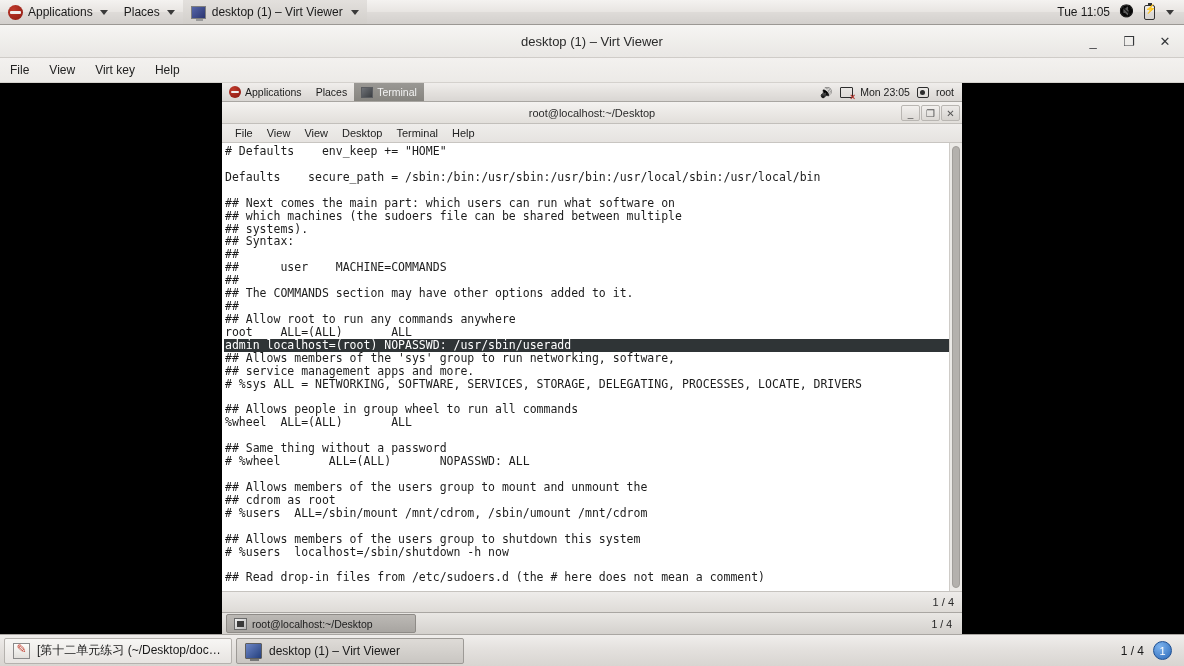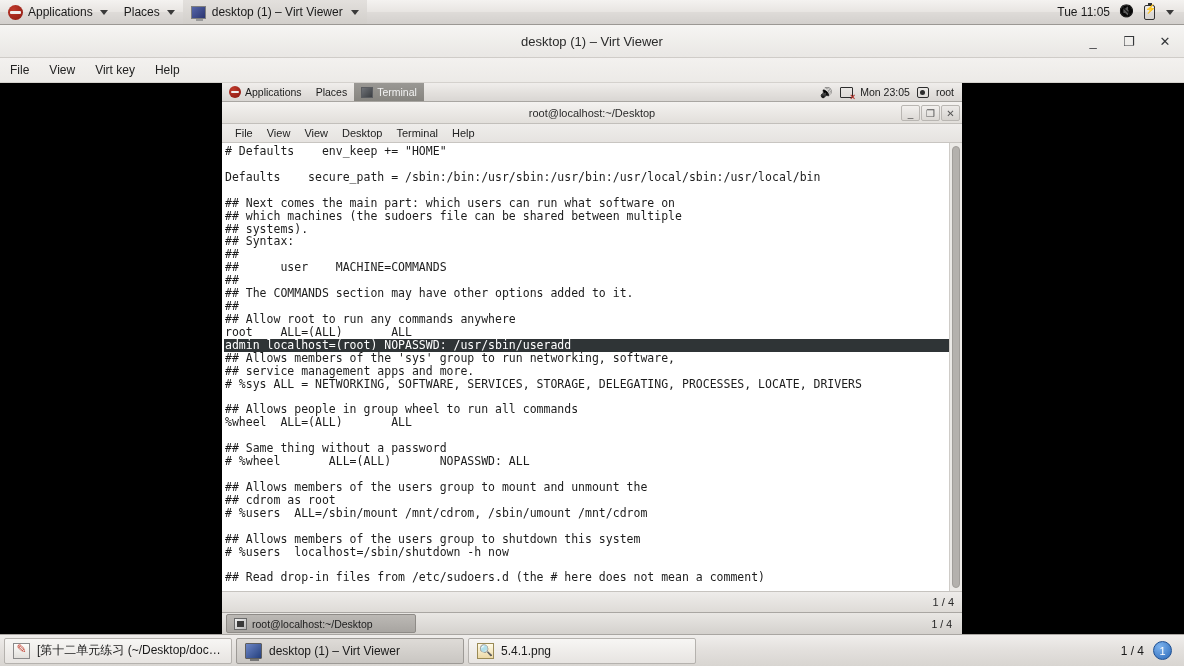--- a/index.html
+++ b/index.html
@@ -350,23 +350,19 @@
 
   <div class="host-taskbar">
     <div class="task-btn">
       <span class="t-ico ico-editor"></span>
       <span class="tlabel">[第十二单元练习 (~/Desktop/docs...</span>
     </div>
     <div class="task-btn active">
       <span class="t-ico ico-monitor"></span>
       <span class="tlabel">desktop (1) – Virt Viewer</span>
     </div>
-    <div class="task-btn">
-      <span class="t-ico ico-png"></span>
-      <span class="tlabel">5.4.1.png</span>
-    </div>
     <div class="hts-right">
       <span>1 / 4</span>
       <span class="wsbadge">1</span>
     </div>
   </div>
 
 </div>
 
 </body></html>

